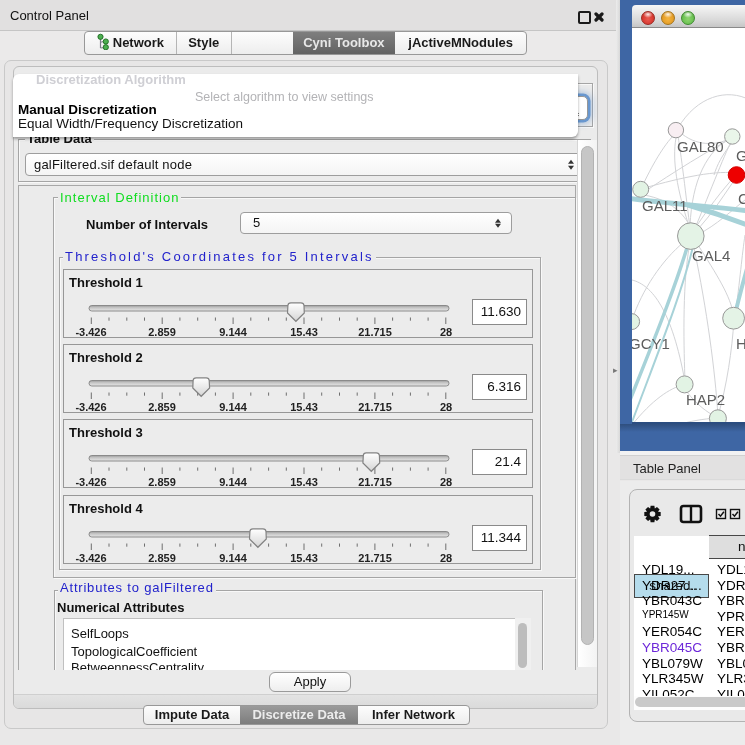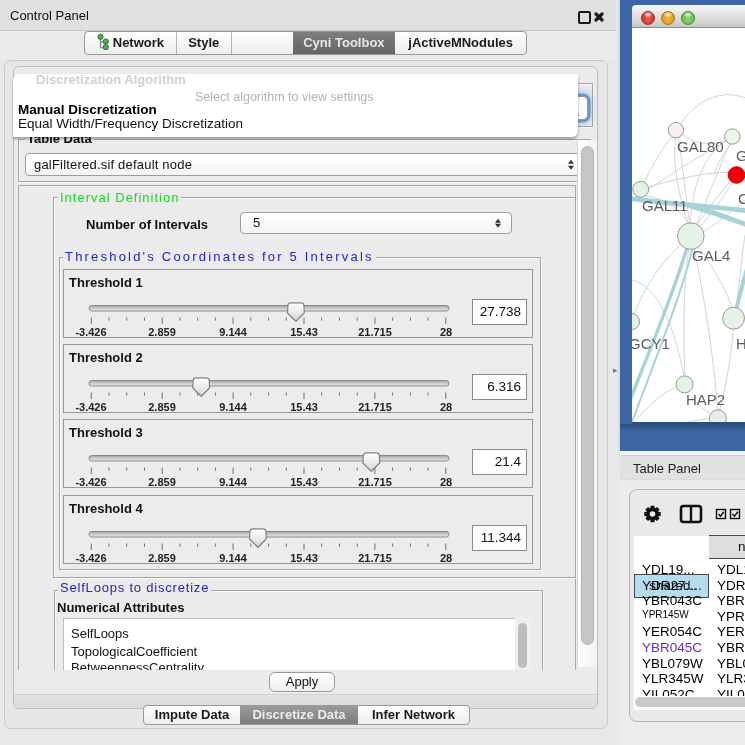--- a/index.html
+++ b/index.html
@@ -139,21 +139,21 @@
               <line x1="381.8" y1="47.5" x2="381.8" y2="54"></line>
             </g>
     <path d="M 223.5 43 L 223.9 35.5 Q 224.1 32.8 226.9 32.8 L 236.9 32.8 Q 239.7 32.8 240.0 35.5 L 240.3 43 L 231.9 51.3 Z" fill="url(#thg)" stroke="#828282" stroke-width="1.2"></path>
   </svg>
   <div class="ticklbl" style="left:27px;">-3.426</div>
   <div class="ticklbl" style="left:98px;">2.859</div>
   <div class="ticklbl" style="left:169px;">9.144</div>
   <div class="ticklbl" style="left:240px;">15.43</div>
   <div class="ticklbl" style="left:311px;">21.715</div>
   <div class="ticklbl" style="left:382px;">28</div>
-  <div class="vbox">27.738</div>
+  <div class="vbox">11.630</div>
 </div>
       <div class="tpanel" style="top:158px;">
   <div class="tlabel">Threshold 2</div>
   <svg width="468" height="67" viewBox="0 0 468 67" style="position:absolute;left:0;top:0;">
     <rect x="25" y="35.5" width="360" height="5.5" rx="2.75" fill="url(#tkg)" stroke="#838383" stroke-width="0.9"></rect>
     <g stroke="#6f6f6f" stroke-width="1">
               <line x1="27.3" y1="47.5" x2="27.3" y2="54"></line>
               <line x1="45.0" y1="47.5" x2="45.0" y2="50.7"></line>
               <line x1="62.8" y1="47.5" x2="62.8" y2="50.7"></line>
               <line x1="80.5" y1="47.5" x2="80.5" y2="50.7"></line>
@@ -254,36 +254,36 @@
   <div class="ticklbl" style="left:27px;">-3.426</div>
   <div class="ticklbl" style="left:98px;">2.859</div>
   <div class="ticklbl" style="left:169px;">9.144</div>
   <div class="ticklbl" style="left:240px;">15.43</div>
   <div class="ticklbl" style="left:311px;">21.715</div>
   <div class="ticklbl" style="left:382px;">28</div>
   <div class="vbox">11.344</div>
 </div>
 
       <div class="grp" style="left:35px;top:404px;width:489px;height:290px;"></div>
-      <div class="gtitle" style="left:39px;top:395px;background:#ebebeb;color:#2222cc;letter-spacing:0.8px;">SelfLoops to discretize</div>
+      <div class="gtitle" style="left:39px;top:395px;background:#ebebeb;color:#2222cc;letter-spacing:0.8px;">Attributes to galFiltered</div>
       <div class="b13 abs" style="left:38px;top:414px;">Numerical Attributes</div>
       <div class="abs" style="left:44px;top:432px;width:452px;height:200px;background:#fff;border:1px solid #c0c0c0;">
         <div class="abs" style="left:7px;top:7px;font-size:13px;color:#111;">SelfLoops</div>
         <div class="abs" style="left:7px;top:25px;font-size:13px;color:#111;">TopologicalCoefficient</div>
         <div class="abs" style="left:7px;top:41px;font-size:13px;color:#111;">BetweennessCentrality</div>
       </div>
       <div class="abs" style="left:496px;top:432px;width:16px;height:200px;background:#f0f0f0;"></div>
       <div class="abs" style="left:499px;top:437px;width:9px;height:45px;background:#bdbdbd;border-radius:5px;"></div>
     </div>
   </div>
 
   <div class="abs" style="left:577px;top:140px;width:20px;height:527px;background:linear-gradient(90deg,#ffffff,#f3f3f3);border-left:1px solid #d5d5d5;box-sizing:border-box;"></div>
   <div class="abs" style="left:581px;top:146px;width:13px;height:499px;background:#c6c6c6;border:1px solid #b2b2b2;box-sizing:border-box;border-radius:7px;"></div>
 
-  <div class="abs" style="left:269px;top:672px;width:66px;height:20px;background:linear-gradient(#ffffff,#eeeeee);border:1px solid #9a9a9a;border-radius:6px;box-sizing:border-box;text-align:center;font-size:13px;line-height:18px;color:#111;">Apply</div>
+  <div class="abs" style="left:269px;top:672px;width:82px;height:20px;background:linear-gradient(#ffffff,#eeeeee);border:1px solid #9a9a9a;border-radius:6px;box-sizing:border-box;text-align:center;font-size:13px;line-height:18px;color:#111;">Apply</div>
 
   <div class="abs" style="left:13px;top:74px;width:565px;height:63px;background:#fff;border-radius:6px 0 6px 0;box-shadow:0 2px 3px rgba(0,0,0,0.35);">
     <div class="abs" style="left:23px;top:-2px;font-size:13px;font-weight:bold;color:#cfcfd4;">Discretization Algorithm</div>
     <div class="abs" style="left:182px;top:16px;font-size:12.5px;font-weight:normal;color:#b3b3b6;">Select algorithm to view settings</div>
     <div class="abs" style="left:5px;top:28px;font-size:13.5px;font-weight:bold;color:#000;">Manual Discretization</div>
     <div class="abs" style="left:5px;top:42px;font-size:13.5px;color:#111;">Equal Width/Frequency Discretization</div>
   </div>
 
   <div class="abs" style="left:143px;top:705px;width:327px;height:20px;background:linear-gradient(#fdfdfd,#ededed);border:1px solid #989898;border-radius:4px;box-sizing:border-box;overflow:hidden;display:flex;">
     <div class="seg" style="width:96px;line-height:18px;">Impute Data</div>

